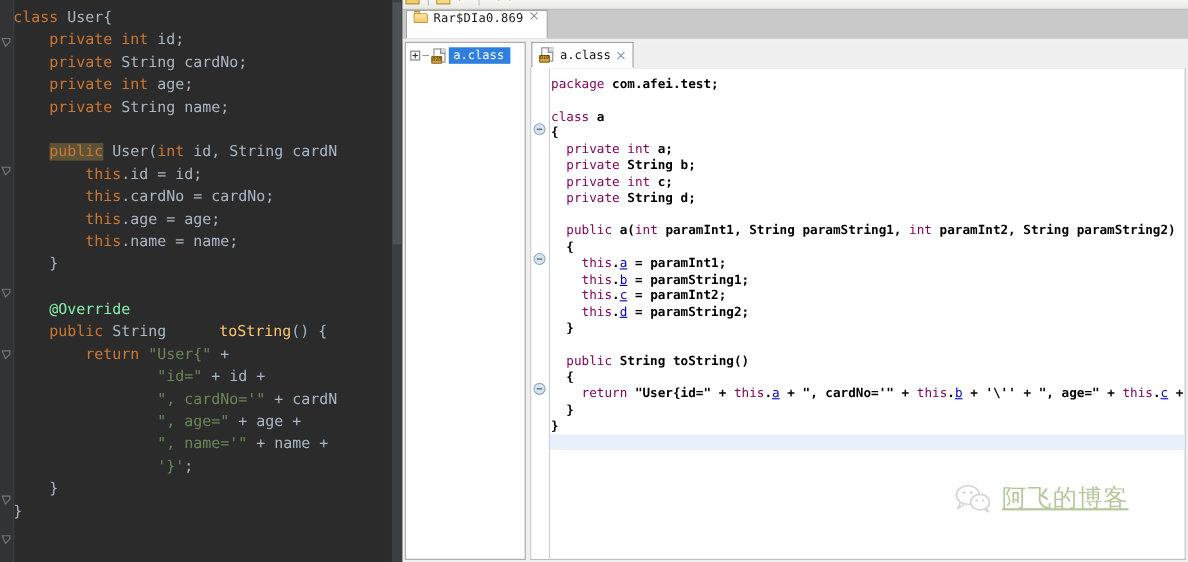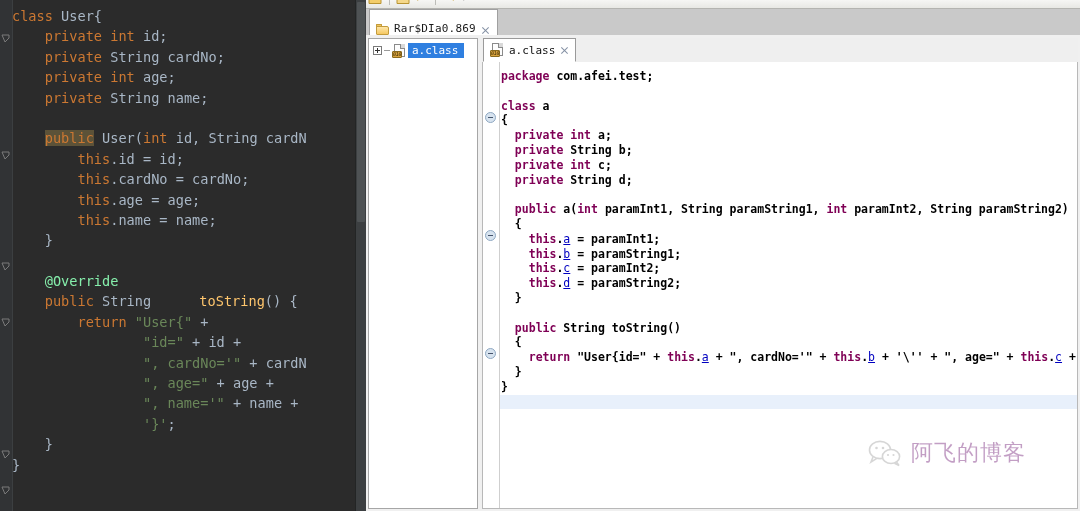--- a/index.html
+++ b/index.html
@@ -68,21 +68,21 @@
   .tb-div{width:1px;height:13px;background:#bdbdb8;margin:0 3px;}
 
   
   .wtabs{
     position:absolute;left:0;top:9px;width:714px;height:26px;
     background:#c9c9c9;border-bottom:1px solid #9e9e9e;
   }
   .wtab{
     position:absolute;left:3px;top:0px;height:26px;
     background:#ffffff;border:1px solid #a0a0a0;border-bottom:none;
-    display:flex;align-items:flex-end;gap:5px;padding:0 7px 0 6px;
+    display:flex;align-items:flex-start;gap:5px;padding:0 7px 0 6px;
     box-sizing:border-box;
   }
   .wtab-label{
     font-family:"DejaVu Sans Mono","Liberation Mono",monospace;
     font-size:11px;color:#1a1a1a;letter-spacing:.2px;white-space:nowrap;
   }
   .folder-ico{width:13px;height:11px;position:relative;flex:none;}
   .folder-ico .fb{position:absolute;left:0;top:2px;width:13px;height:9px;
      background:linear-gradient(180deg,#ffe6a8 0%,#f5c862 100%);
      border:1px solid #c39b3c;border-radius:1px 2px 1px 1px;box-sizing:border-box;}
@@ -162,33 +162,33 @@
     position:absolute;left:18px;top:0;width:578px;height:447px;
     font-family:"DejaVu Sans Mono","Liberation Mono",monospace;
     font-size:11.5px;line-height:14.8px;color:#000000;white-space:pre;
     padding-top:7px;box-sizing:border-box;overflow:hidden;
   }
   .ecode .ln{display:block;height:14.8px;}
   .curline{
     position:absolute;left:17px;width:579px;height:14px;background:#e8f0fb;
   }
   
-  .rk{color:#7f0055;font-weight:bold;}
+  .rk{color:#7f0055;font-weight:normal;}
   .rfu{color:#0000c0;text-decoration:underline;}
   .rn{color:#000000;font-weight:bold;}
 
   
   .wm{
     position:absolute;left:868px;top:438px;display:flex;align-items:center;gap:9px;
     opacity:.42;
   }
   .wm-logo{width:34px;height:28px;position:relative;}
   .wm-text{
     font-family:"DejaVu Sans","Liberation Sans",sans-serif;
-    font-size:22px;color:#701a75;letter-spacing:1px;white-space:nowrap;
+    font-size:22px;color:#4d7c0f;letter-spacing:1px;white-space:nowrap;text-decoration:underline;
   }
 </style>
 </head>
 <body>
 
 <div id="root">
 
   <div class="left-ide">
     <div class="left-gutter">
       <div class="fold" style="top:34px;">

